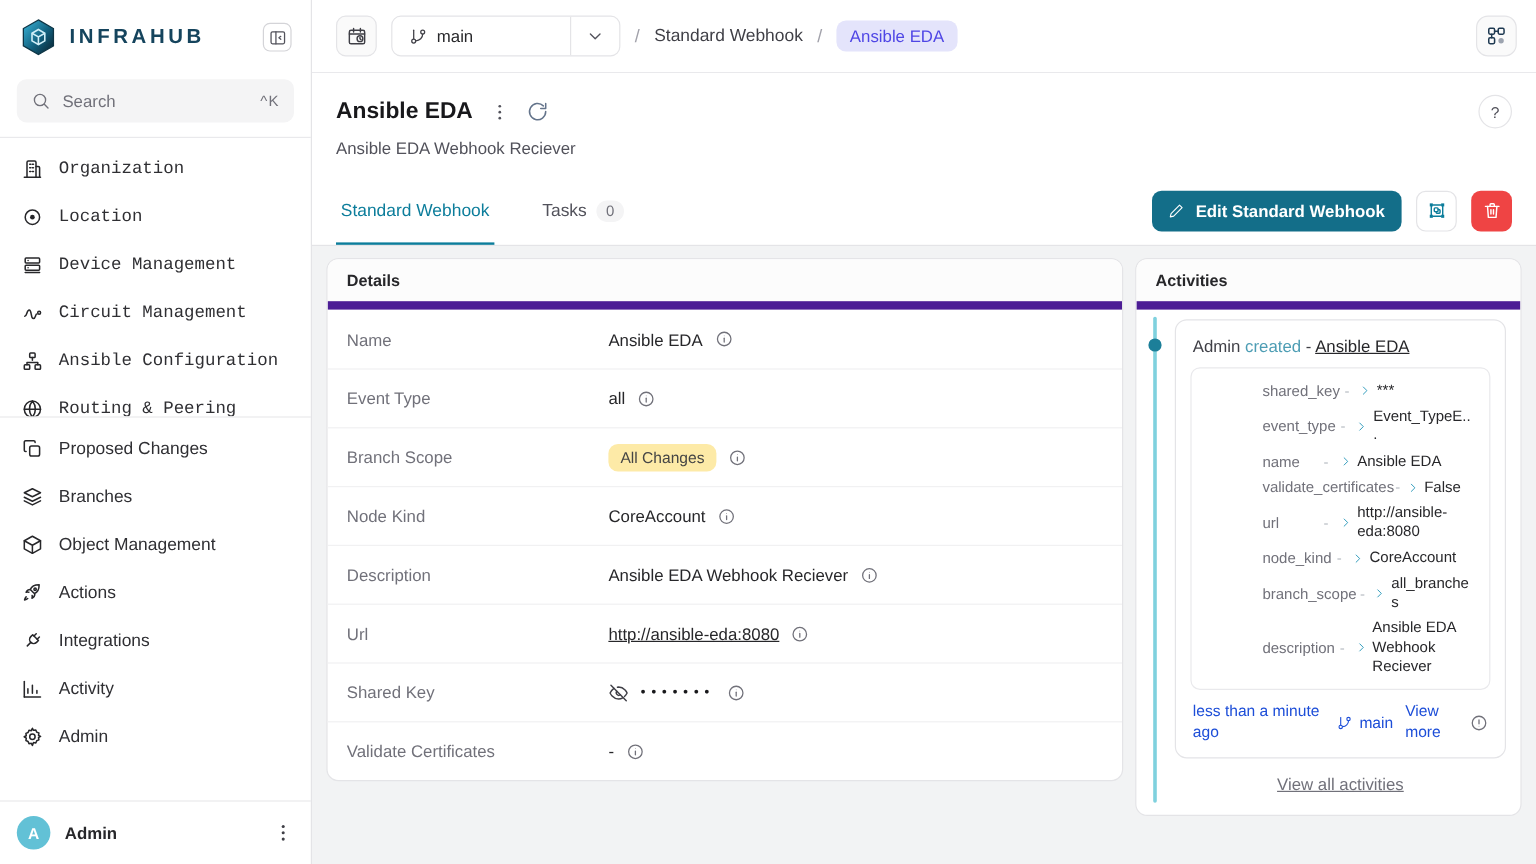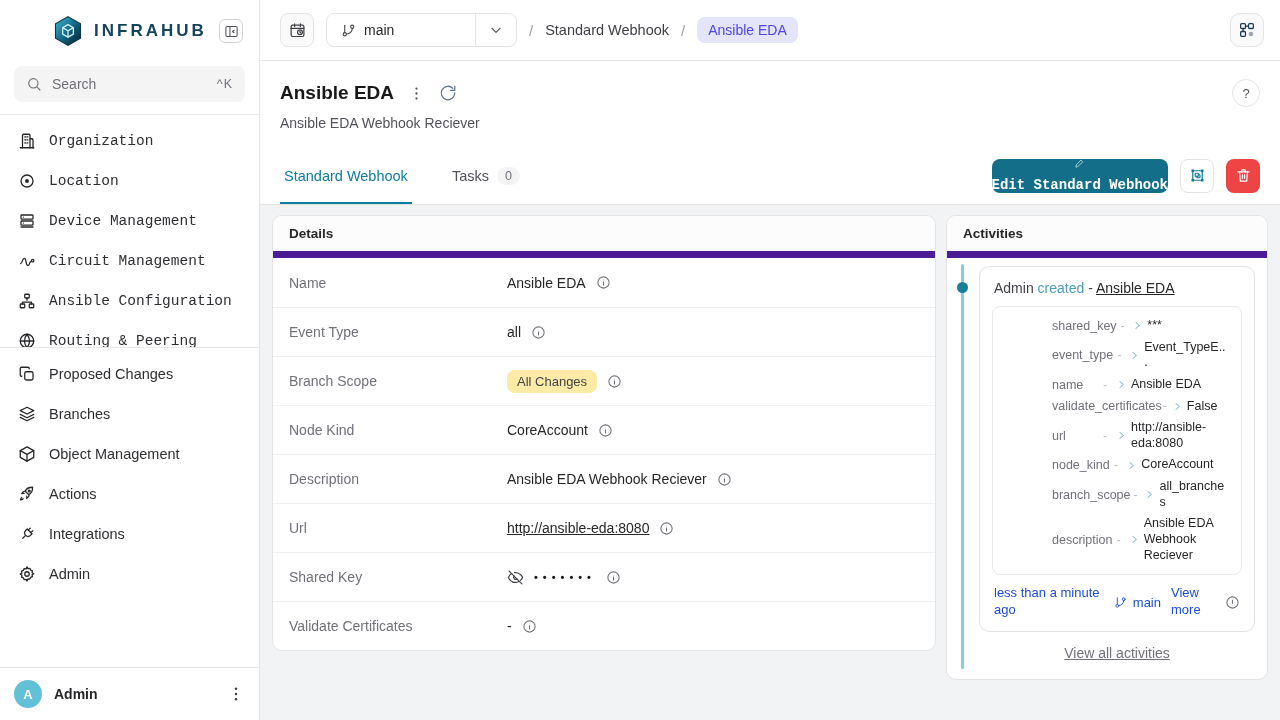--- a/index.html
+++ b/index.html
@@ -3,21 +3,21 @@
 <meta charset="utf-8">
 <style>
   * { margin:0; padding:0; box-sizing:border-box; }
   html,body { width:1280px; height:720px; overflow:hidden; }
   body { font-family:"Liberation Sans", sans-serif; background:#fff; color:#27272a; display:flex; font-size:14px; }
   svg { display:block; }
   .ic { fill:none; stroke:currentColor; stroke-width:1.7; stroke-linecap:round; stroke-linejoin:round; }
 
   
   .sidebar { width:260px; min-width:260px; height:100%; background:#fff; border-right:1px solid #e4e4e7; display:flex; flex-direction:column; }
-  .logo-row { height:62px; display:flex; align-items:center; padding:0 16px; gap:10px;margin-left:36px; }
+  .logo-row { height:62px; display:flex; align-items:center; padding:0 16px; gap:10px; }
   .logo-mark { width:32px; height:32px; }
   .logo-text { font-weight:700; font-size:17px; letter-spacing:3px; color:var(--logo-text,#15445d); flex:1; }
   .collapse-btn { width:24px; height:24px; border:1px solid #d4d4d8; border-radius:6px; background:#fff; color:#52525b; display:flex; align-items:center; justify-content:center; cursor:pointer; }
   .search-box { margin:4px 14px 0; height:36px; background:#f4f4f5; border-radius:8px; display:flex; align-items:center; gap:10px; padding:0 12px; color:#71717a; cursor:pointer; }
   .search-box .ph { flex:1; font-size:14px; }
   .search-box .kbd { font-size:12.5px; color:#71717a; letter-spacing:1px; }
   .side-div { border-top:1px solid #e9e9ec; margin:12px 0 0; }
   .nav-group { padding:6px 0; }
   .nav-group.clip { height:232px; overflow:hidden;font-family:Liberation Mono, monospace; }
   .nav-item { height:40px; display:flex; align-items:center; gap:13px; padding:0 18px; color:#2f2f33; font-size:14.5px; cursor:pointer; }
@@ -48,21 +48,21 @@
   .title-ic { width:17px; height:17px; color:#52525b; cursor:pointer; }
   .help-btn { margin-left:auto; width:28px; height:28px; border:1px solid #e4e4e7; border-radius:50%; background:#fff; color:#52525b; font-size:13px; display:flex; align-items:center; justify-content:center; cursor:pointer; }
   .page-sub { margin-top:8px; color:#52525b; font-size:14px; }
 
   .tabs-row { background:#fff; border-bottom:1px solid #e4e4e7; display:flex; align-items:center; padding:0 20px; height:58px; }
   .tab { display:flex; align-items:center; gap:8px; padding:0 4px; margin-right:36px; height:100%; font-size:14.5px; color:#52525b; cursor:pointer; position:relative; }
   .tab.active { color:var(--accent,#0c7d9b); font-weight:500; }
   .tab.active::after { content:""; position:absolute; left:0; right:0; bottom:0; height:2px; background:var(--accent,#0c7d9b); }
   .tab-badge { background:#f4f4f5; color:#71717a; border-radius:99px; font-size:12.5px; padding:2px 8px; }
   .tabs-row .spacer { flex:1; }
-  .edit-btn { height:34px; background:var(--button-teal,#136e89); color:#fff; border:none; border-radius:8px; font-size:14px; font-weight:600; padding:0 0; display:flex; align-items:center; gap:9px; cursor:pointer; font-family:Liberation Mono, monospace;flex-direction:column; }
+  .edit-btn { height:34px; background:var(--button-teal,#136e89); color:#fff; border:none; border-radius:8px; font-size:14px; font-weight:600; padding:0 14px; display:flex; align-items:center; gap:9px; cursor:pointer; font-family:Liberation Sans, sans-serif; }
   .edit-btn svg { width:13px; height:13px; }
   .sq-btn { width:34px; height:34px; border-radius:8px; display:flex; align-items:center; justify-content:center; cursor:pointer; }
   .sq-btn.white { border:1px solid #e4e4e7; background:#fff; color:var(--accent,#0c7d9b); margin-left:12px; }
   .sq-btn.red { border:none; background:var(--danger,#ef4444); color:#fff; margin-left:12px; }
   .sq-btn svg { width:17px; height:17px; }
 
   .content { flex:1; background:#f2f3f4; display:flex; gap:10px; padding:10px 12px; align-items:flex-start; overflow:hidden; }
   .card { background:#fff; border:1px solid #e4e4e7; border-radius:10px; overflow:hidden; }
   .card-head { padding:10px 16px; font-size:13.5px; font-weight:700; color:#27272a; border-bottom:7px solid #4c1d95; background:#fcfcfc; }
 
@@ -233,20 +233,28 @@
         <g transform="rotate(45 12 12)">
             <path d="M9.5 3.5V7M14.5 3.5V7"></path>
             <path d="M7.5 7h9v3a4.5 4.5 0 0 1-9 0z"></path>
             <path d="M12 14.5V20"></path>
           </g>
       </svg>
       <span>Integrations</span>
     </div>
     <div class="nav-item">
       <svg class="ic" viewBox="0 0 24 24">
+        <path d="M3 21V4"></path>
+          <path d="M7 17v-5M12 17V8M17 17v-3"></path>
+          <path d="M3 21h18"></path>
+      </svg>
+      <span>Activity</span>
+    </div>
+    <div class="nav-item">
+      <svg class="ic" viewBox="0 0 24 24">
         <circle cx="12" cy="12" r="3"></circle>
           <path d="M12 2.5l1.2 2.3 2.6-.4 1 2.4 2.4 1-.4 2.6 2.3 1.2-2.3 1.2.4 2.6-2.4 1-1 2.4-2.6-.4L12 21.5l-1.2-2.3-2.6.4-1-2.4-2.4-1 .4-2.6L2.9 12l2.3-1.2-.4-2.6 2.4-1 1-2.4 2.6.4z"></path>
       </svg>
       <span>Admin</span>
     </div>
   </nav>
 
   <div class="side-spacer"></div>
 
   <div class="user-row">

